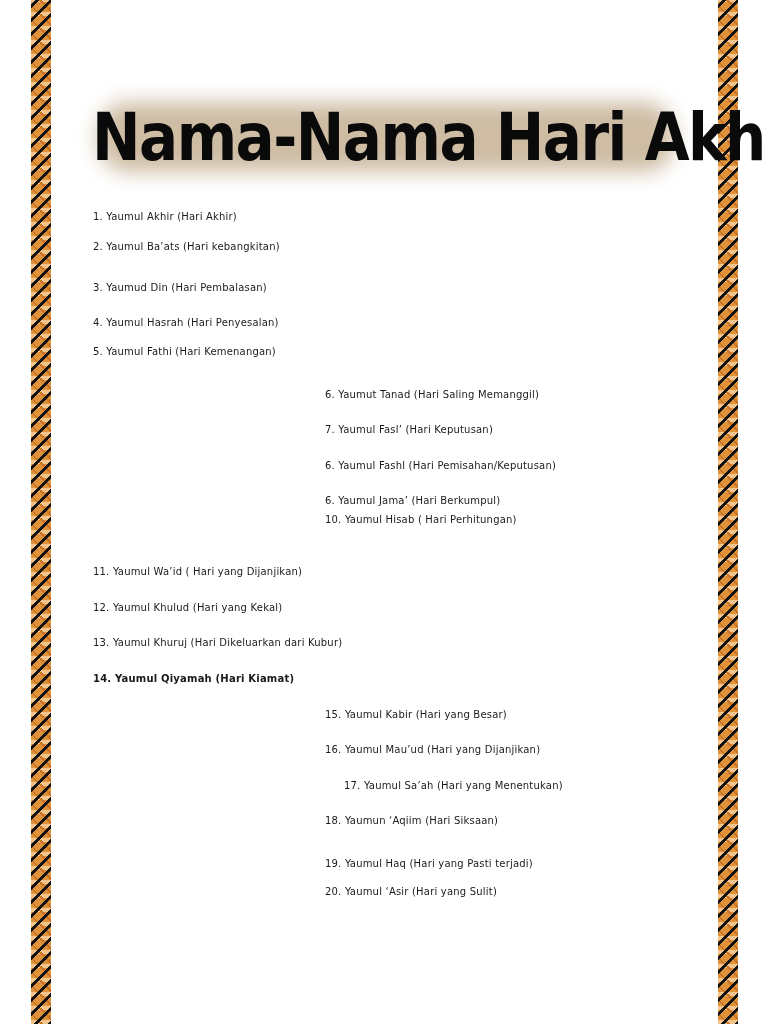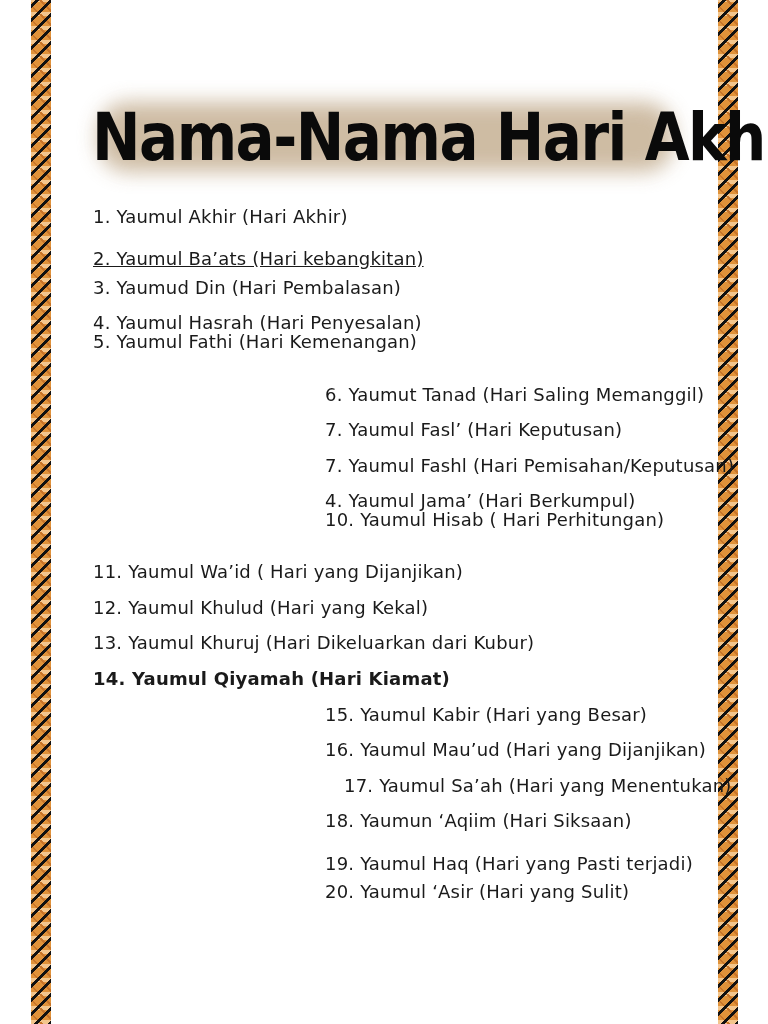--- a/index.html
+++ b/index.html
@@ -58,50 +58,50 @@
       font-family: "DejaVu Sans", sans-serif;
       font-size: 58px;
       font-weight: bold;
       color: #0a0a0a;
       letter-spacing: -1.5px;
       transform: scaleY(1.12);
       white-space: nowrap;
     }
     .item {
       position: absolute;
-      font-size: 18px;
+      font-size: 10px;
       color: #1a1a1a;
       white-space: nowrap;
       letter-spacing: 0.2px;
       line-height: 18px;
     }
     .col-left { left: 93px; }
     .col-right { left: 325px; }
   </style>
 </head>
 <body>
 
 <div class="border border-left"></div>
 <div class="border border-right"></div>
 
 <div class="title-wrap">
   <div class="title-glow"></div>
   <div class="title">Nama-Nama Hari Akhir</div>
 </div>
 
 <div class="item col-left" style="top:208px;">1. Yaumul Akhir (Hari Akhir)</div>
-<div class="item col-left" style="top:250px;text-decoration:underline;">2. Yaumul Ba’ats (Hari kebangkitan)</div>
+<div class="item col-left" style="top:238px;">2. Yaumul Ba’ats (Hari kebangkitan)</div>
 <div class="item col-left" style="top:279px;">3. Yaumud Din (Hari Pembalasan)</div>
 <div class="item col-left" style="top:314px;text-align:right;">4. Yaumul Hasrah (Hari Penyesalan)</div>
-<div class="item col-left" style="top:333px;">5. Yaumul Fathi (Hari Kemenangan)</div>
+<div class="item col-left" style="top:343px;">5. Yaumul Fathi (Hari Kemenangan)</div>
 
 <div class="item col-right" style="top:386px;">6. Yaumut Tanad (Hari Saling Memanggil)</div>
 <div class="item col-right" style="top:421px;">7.  Yaumul Fasl’ (Hari Keputusan)</div>
-<div class="item col-right" style="top:457px;">7. Yaumul Fashl (Hari Pemisahan/Keputusan)</div>
-<div class="item col-right" style="top:492px;">4. Yaumul Jama’ (Hari Berkumpul)</div>
+<div class="item col-right" style="top:457px;">6. Yaumul Fashl (Hari Pemisahan/Keputusan)</div>
+<div class="item col-right" style="top:492px;">6. Yaumul Jama’ (Hari Berkumpul)</div>
 <div class="item col-right" style="top:511px;">10. Yaumul Hisab ( Hari Perhitungan)</div>
 
 <div class="item col-left" style="top:563px;">11. Yaumul Wa’id ( Hari yang Dijanjikan)</div>
 <div class="item col-left" style="top:599px;">12. Yaumul Khulud (Hari yang Kekal)</div>
 <div class="item col-left" style="top:634px;">13. Yaumul Khuruj (Hari Dikeluarkan dari Kubur)</div>
 <div class="item col-left" style="top:670px;font-weight:bold;">14. Yaumul Qiyamah (Hari Kiamat)</div>
 
 <div class="item col-right" style="top:706px;">15. Yaumul Kabir (Hari yang Besar)</div>
 <div class="item col-right" style="top:741px;">16. Yaumul Mau’ud (Hari yang Dijanjikan)</div>
 <div class="item col-right" style="top:777px;margin-left:19px;">17. Yaumul Sa’ah (Hari yang Menentukan)</div>

